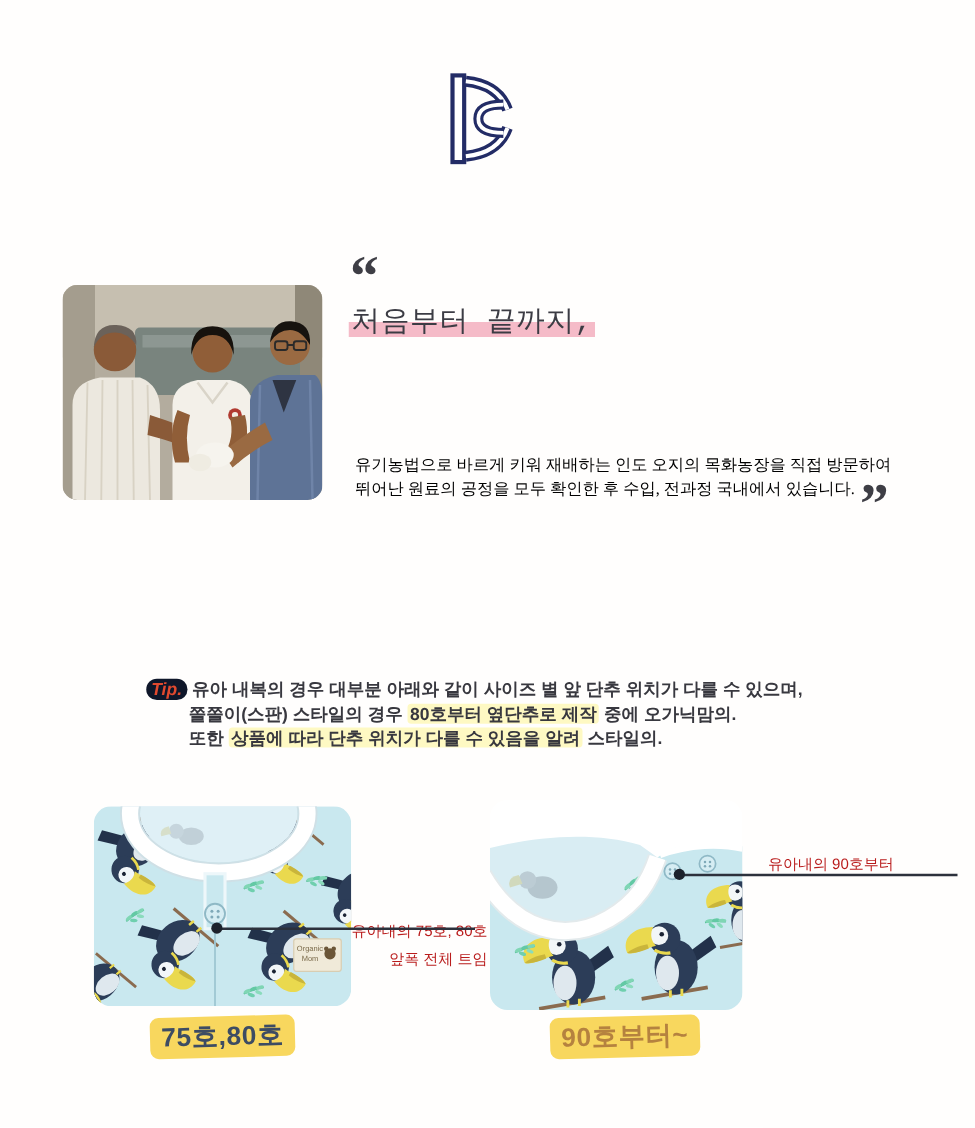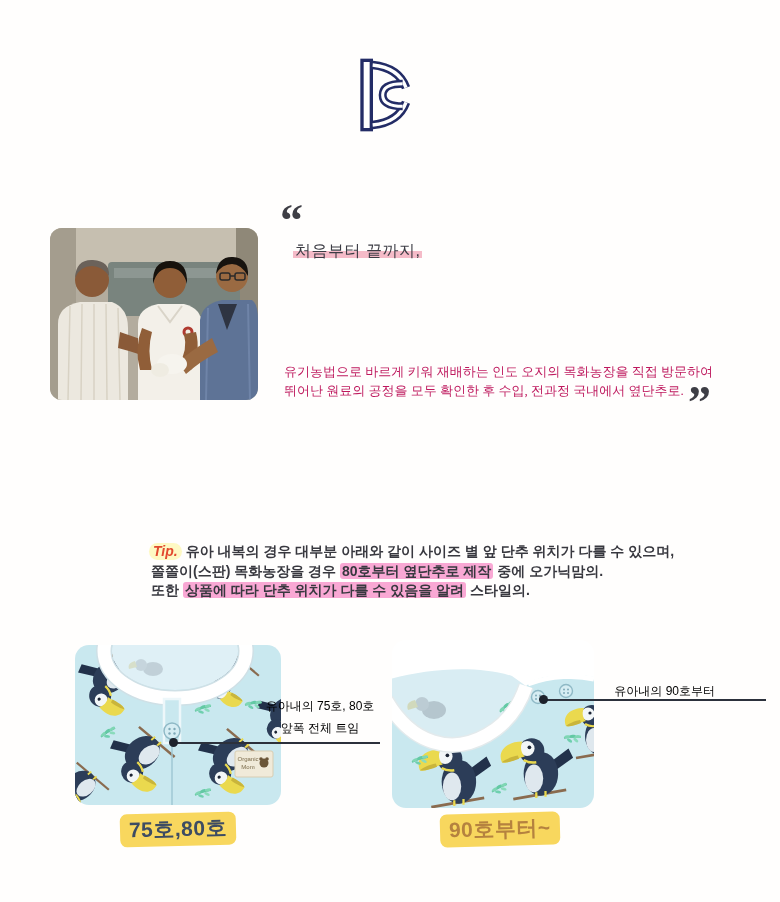--- a/index.html
+++ b/index.html
@@ -9,38 +9,38 @@
 
   
   .kc-wrap { position:absolute; top:50px; left:0; right:0; display:flex; justify-content:center; }
 
   
   .photo { position:absolute; left:50px; top:228px; width:208px; height:172px; border-radius:12px; overflow:hidden; }
 
   
   .q-open { position:absolute; left:280px; top:198px; font-family:"Liberation Serif", serif; font-weight:bold; font-size:46px; color:#3e3e45; line-height:1; }
   .q-close { position:absolute; left:688px; top:380px; font-family:"Liberation Serif", serif; font-weight:bold; font-size:46px; color:#3e3e45; line-height:1; }
-  .q-line { position:absolute; left:293px; font-family:Liberation Sans, sans-serif; font-size:16px; color:#3c3c44; letter-spacing:.5px; white-space:nowrap; }
+  .q-line { position:absolute; left:279px; font-family:Liberation Mono, monospace; font-size:23px; color:#3c3c44; letter-spacing:.5px; white-space:nowrap; }
   .q-line1 { top:241px; } .q-line2 { top:278px; } .q-line3 { top:315px; }
   .hl-pink { background:linear-gradient(to bottom, transparent 50%, #f5bbc8 50%, #f5bbc8 94%, transparent 94%); padding:0 2px; }
-  .q-desc { position:absolute; left:284px; top:362px; font-family:"Liberation Serif", serif; font-size:13px; line-height:19px; color:#be185d; white-space:nowrap; }
+  .q-desc { position:absolute; left:284px; top:362px; font-family:"Liberation Serif", serif; font-size:13px; line-height:19px; color:#000000; white-space:nowrap; }
 
   
   .tip { position:absolute; left:117px; top:542px; font-size:14px; font-weight:bold; color:#38383f; line-height:19.5px; white-space:nowrap; }
   .tip .indent { padding-left:34px; }
-  .tip-label { font-style:italic; color:#e2492e; background:#fef9c3; border-radius:9px; padding:0 4px 1px 4px; margin-right:4px;margin-left:32px; }
-  .hl-yellow { background:#f9a8d4; border-radius:3px; padding:0 2px;text-align:center; }
+  .tip-label { font-style:italic; color:#e2492e; background:#0f172a; border-radius:9px; padding:0 4px 1px 4px; margin-right:4px; }
+  .hl-yellow { background:#fef9c3; border-radius:3px; padding:0 2px;text-align:center; }
 
   
   .garment-left  { position:absolute; left:75px;  top:645px; width:206px; height:160px; border-radius:14px; overflow:hidden; }
   .garment-right { position:absolute; left:392px; top:640px; width:202px; height:168px; border-radius:14px; overflow:hidden; }
 
   
-  .ann { position:absolute; font-size:12px; color:#000000; line-height:22px; text-align:right; white-space:nowrap; }
-  .ann-left  { left:250px; top:695px; width:140px;text-align:center; }
+  .ann { position:absolute; font-size:12px; color:#b91c1c; line-height:22px; text-align:right; white-space:nowrap; }
+  .ann-left  { left:250px; top:734px; width:140px; }
   .ann-right-top { left:560px; top:680px; width:155px; }
   .ann-right-bot { left:560px; top:705px; width:155px; }
   .ann-line { position:absolute; height:2px; background:#2c313c; }
   .line-left  { left:174px; top:742px; width:206px; }
   .line-right { left:547px; top:699px; width:219px; }
   .ann-dot { position:absolute; width:9px; height:9px; border-radius:50%; background:#1d222c; }
   .dot-left  { left:169px; top:738px; }
   .dot-right { left:539px; top:695px; }
 
   
@@ -98,27 +98,27 @@
       <path d="M162,110 Q142,122 128,134 L136,146 Q152,132 168,124 Z" fill="#9a6a42"></path>
       <ellipse cx="122" cy="136" rx="15" ry="10" fill="#f6f4ee"></ellipse>
       <ellipse cx="110" cy="142" rx="9" ry="7" fill="#efece2"></ellipse>
     </svg>
   </div>
 
   <div class="q-open">“</div>
   <div class="q-line q-line1"><span class="hl-pink">처음부터 끝까지,</span></div>
   <div class="q-desc">
     <div>유기농법으로 바르게 키워 재배하는 인도 오지의 목화농장을 직접 방문하여</div>
-    <div>뛰어난 원료의 공정을 모두 확인한 후 수입, 전과정 국내에서 옆단추로.</div>
+    <div>뛰어난 원료의 공정을 모두 확인한 후 수입, 전과정 국내에서 있습니다.</div>
   </div>
   <div class="q-close">”</div>
 
   <div class="tip">
     <div><span class="tip-label">Tip.</span><span>유아 내복의 경우 대부분 아래와 같이 사이즈 별 앞 단추 위치가 다를 수 있으며,</span></div>
-    <div class="indent"><span>쫄쫄이(스판) 목화농장을 경우  </span><span class="hl-yellow">80호부터 옆단추로 제작</span><span> 중에 오가닉맘의.</span></div>
+    <div class="indent"><span>쫄쫄이(스판) 스타일의 경우  </span><span class="hl-yellow">80호부터 옆단추로 제작</span><span> 중에 오가닉맘의.</span></div>
     <div class="indent"><span>또한 </span><span class="hl-yellow">상품에 따라 단추 위치가 다를 수 있음을 알려</span><span> 스타일의.</span></div>
   </div>
 
   <div class="garment-left">
     <svg width="206" height="160" viewBox="0 0 206 160">
       <defs>
         <g id="leaf">
           <path d="M0,0 Q8,-4 16,-5" stroke="#56bd97" stroke-width="1.4" fill="none"></path>
           <ellipse cx="3" cy="-2" rx="3.2" ry="1.5" fill="#7fd6b4" transform="rotate(-25 3 -2)"></ellipse>
           <ellipse cx="8" cy="-4" rx="3.2" ry="1.5" fill="#63c9a4" transform="rotate(-20 8 -4)"></ellipse>

